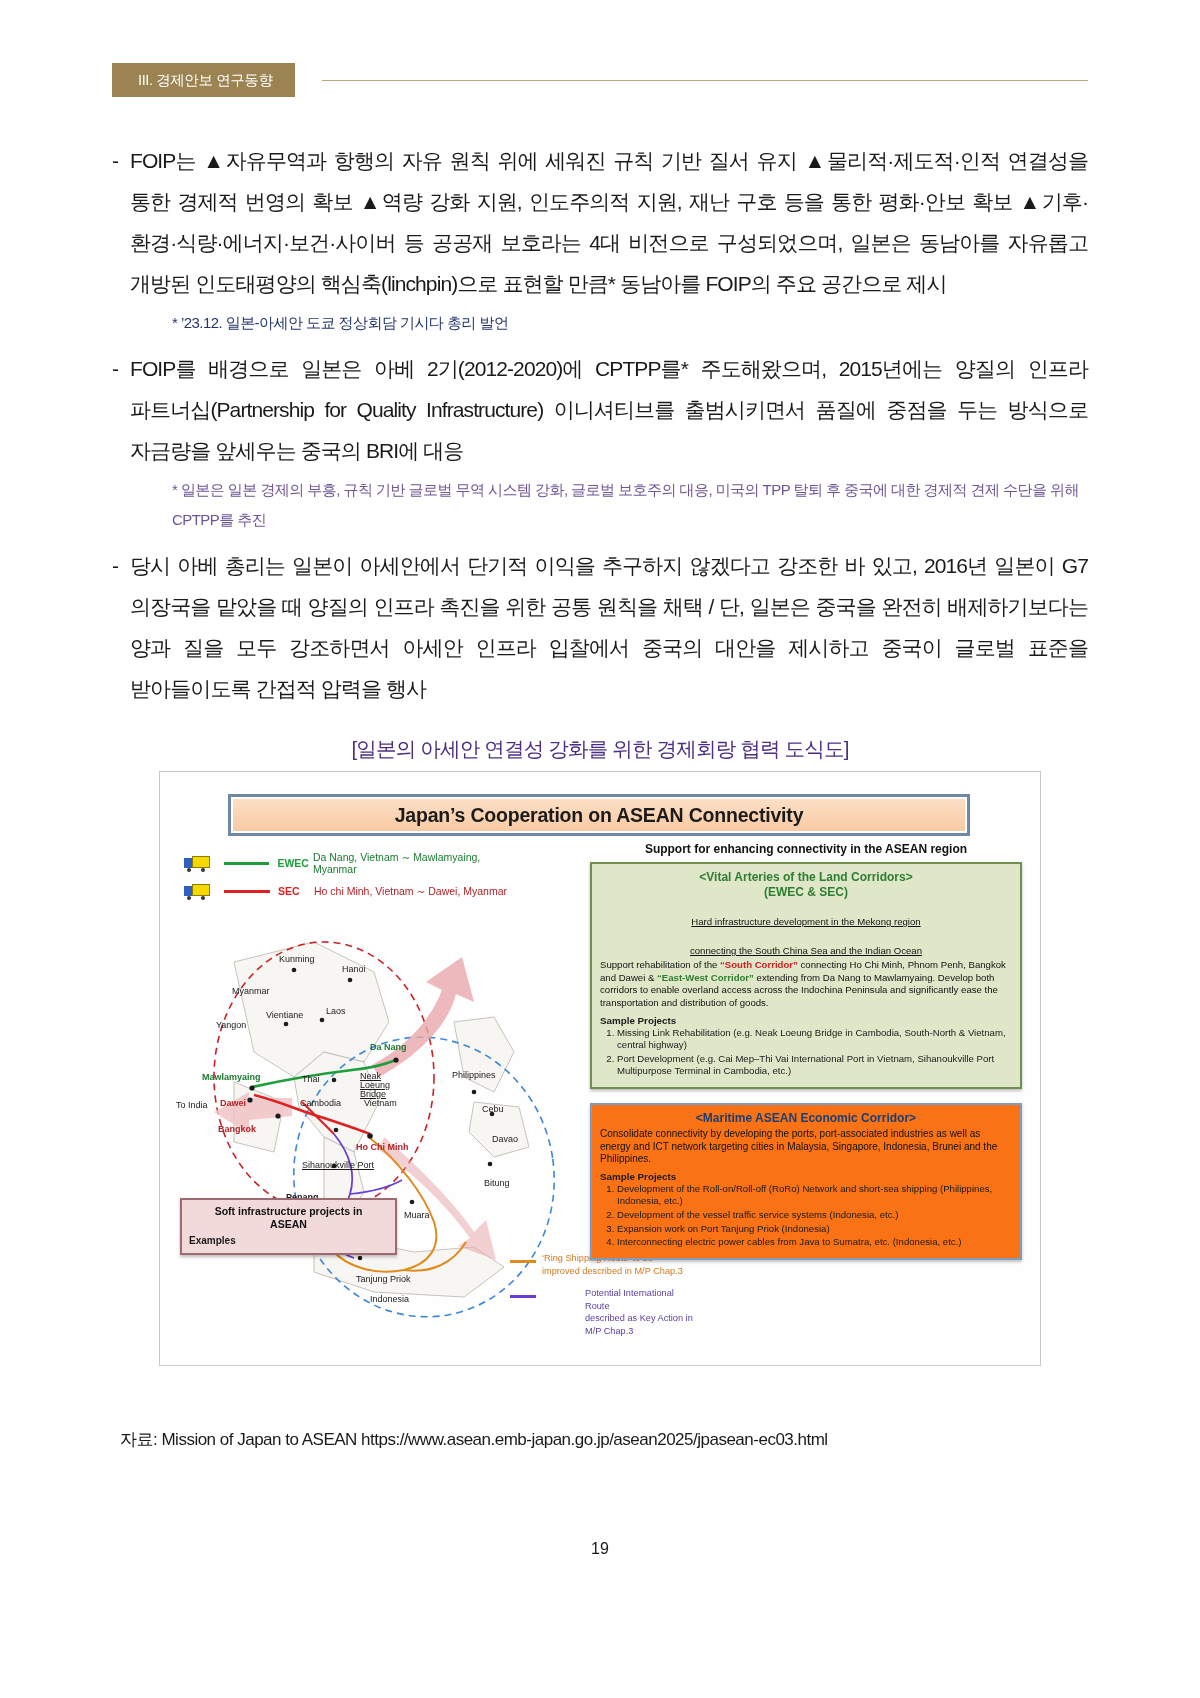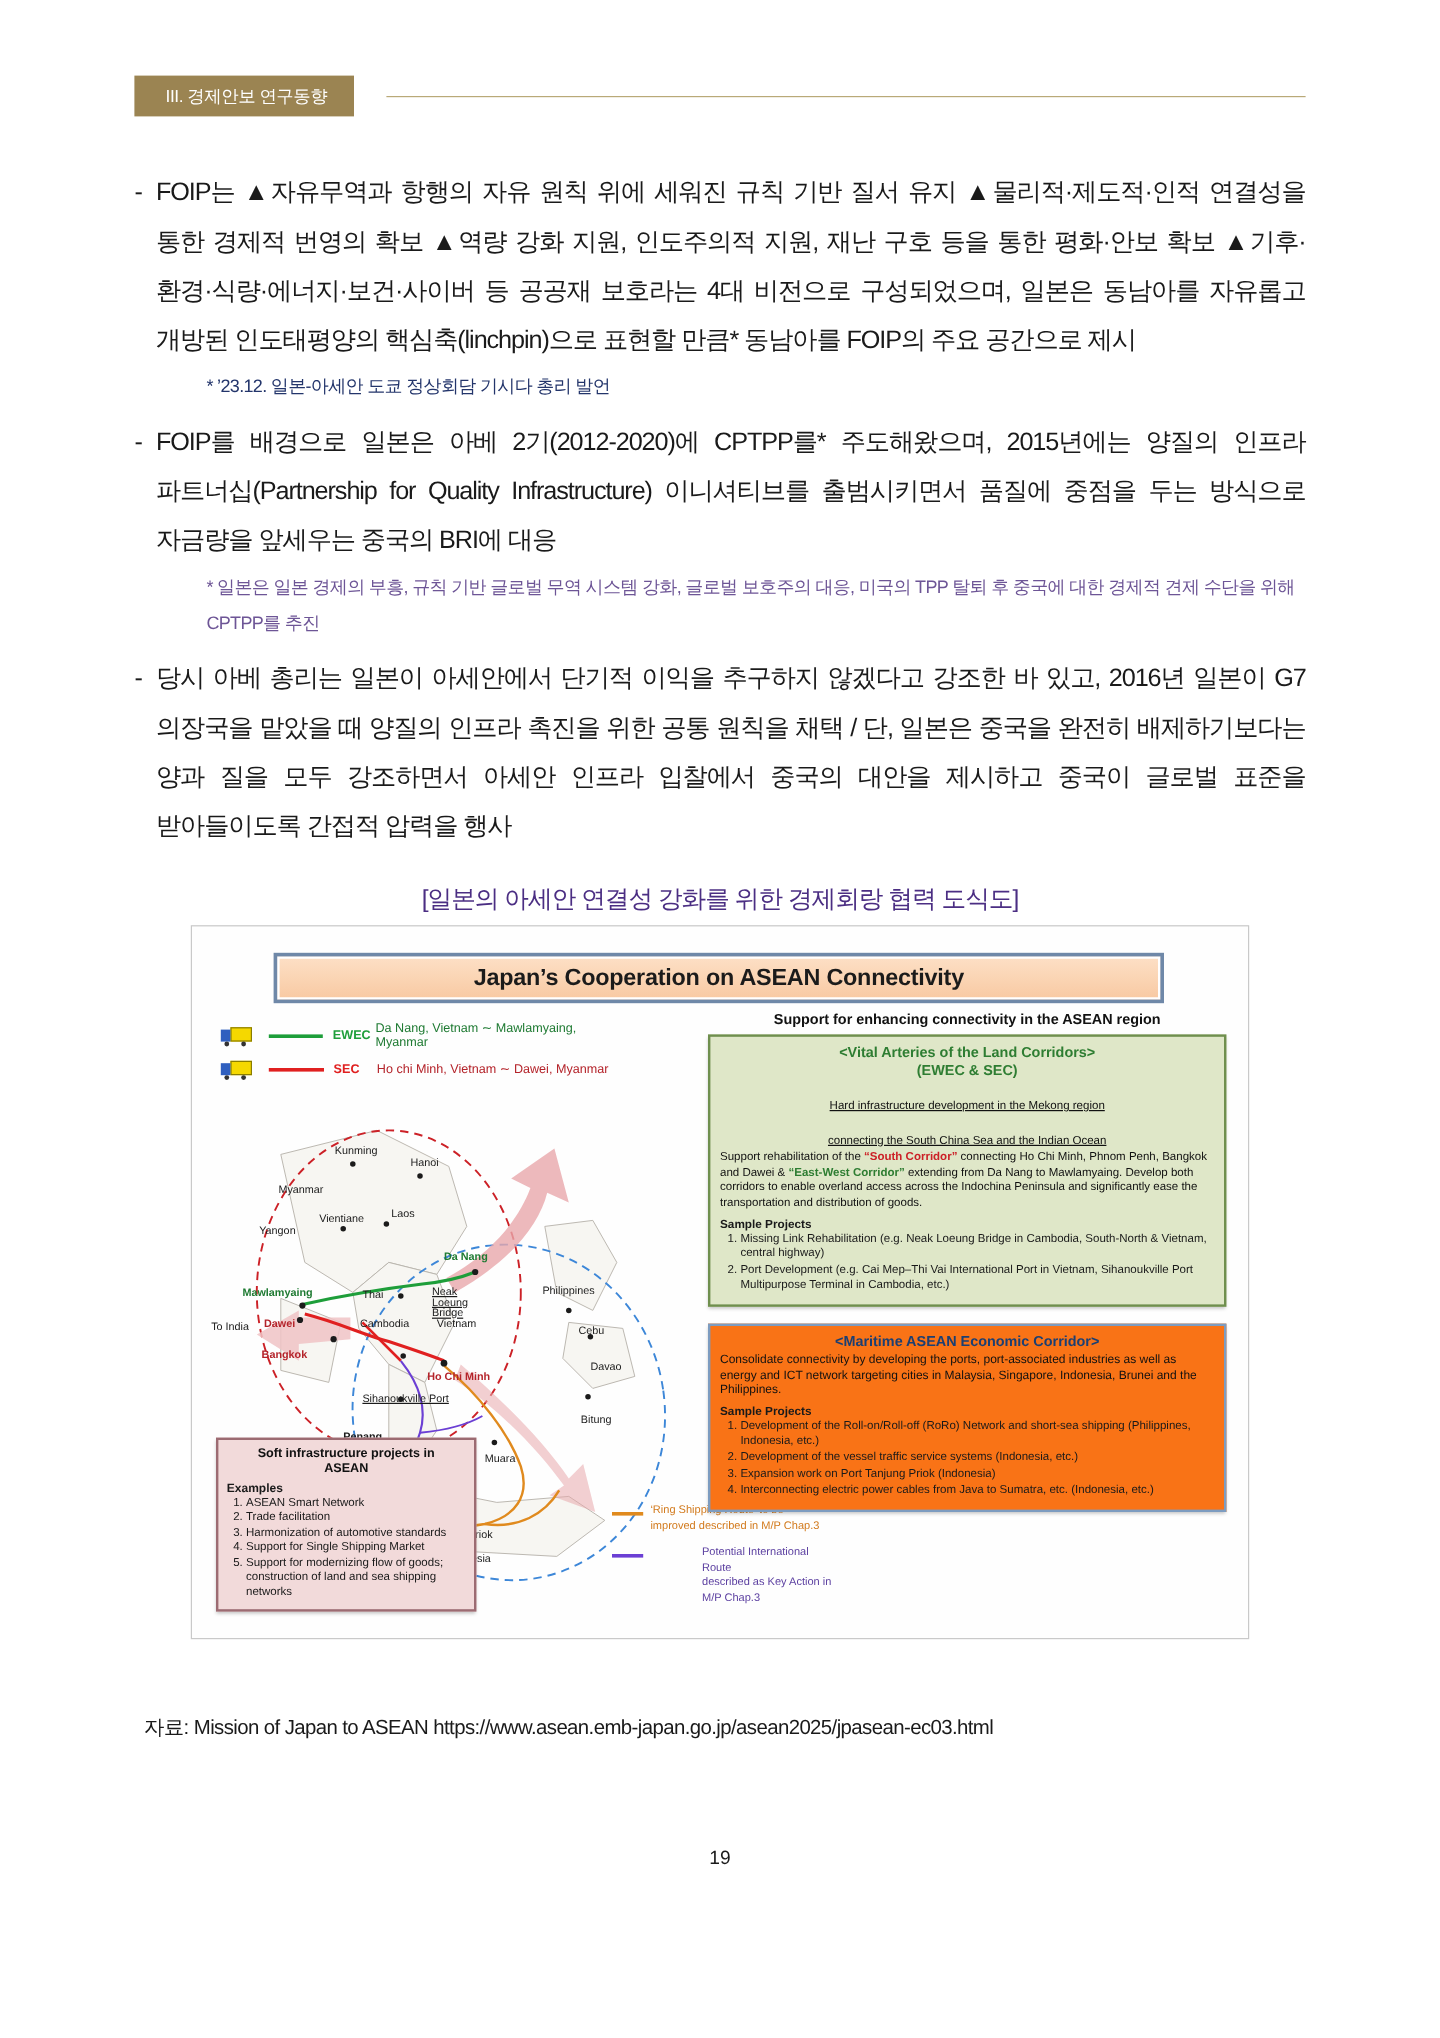--- a/index.html
+++ b/index.html
@@ -290,27 +290,20 @@
         <div class="mlabel" style="left:142px;top:334px">Singapore</div>
         <div class="mlabel" style="left:310px;top:276px">Bitung</div>
         <div class="mlabel" style="left:182px;top:372px">Tanjung Priok</div>
         <div class="mlabel" style="left:196px;top:392px">Indonesia</div>
       </div>
 
       <div class="pbox">
         <div class="ph">Soft infrastructure projects in</div>
         <div class="ph">ASEAN</div>
         <div class="pex">Examples</div>
-        <ol>
-          <li>ASEAN Smart Network</li>
-          <li>Trade facilitation</li>
-          <li>Harmonization of automotive standards</li>
-          <li>Support for Single Shipping Market</li>
-          <li>Support for modernizing flow of goods; construction of land and sea shipping networks</li>
-        </ol>
       </div>
 
       <div class="routeleg">
         <div class="rlrow">
           <div class="rlline" style="background:#e08a1e"></div>
           <div class="rltext orange">
             <div>‘Ring Shipping Route’ to be</div>
             <div>improved described in M/P Chap.3</div>
           </div>
         </div>

